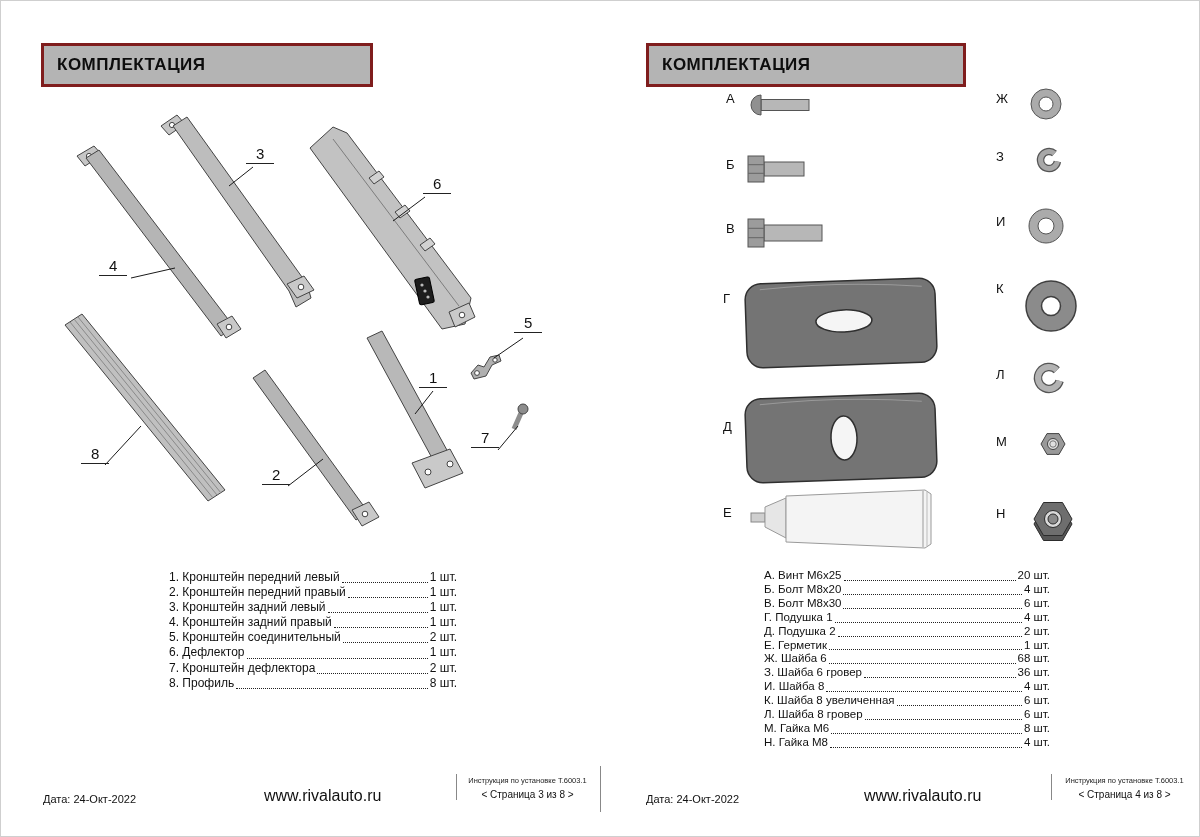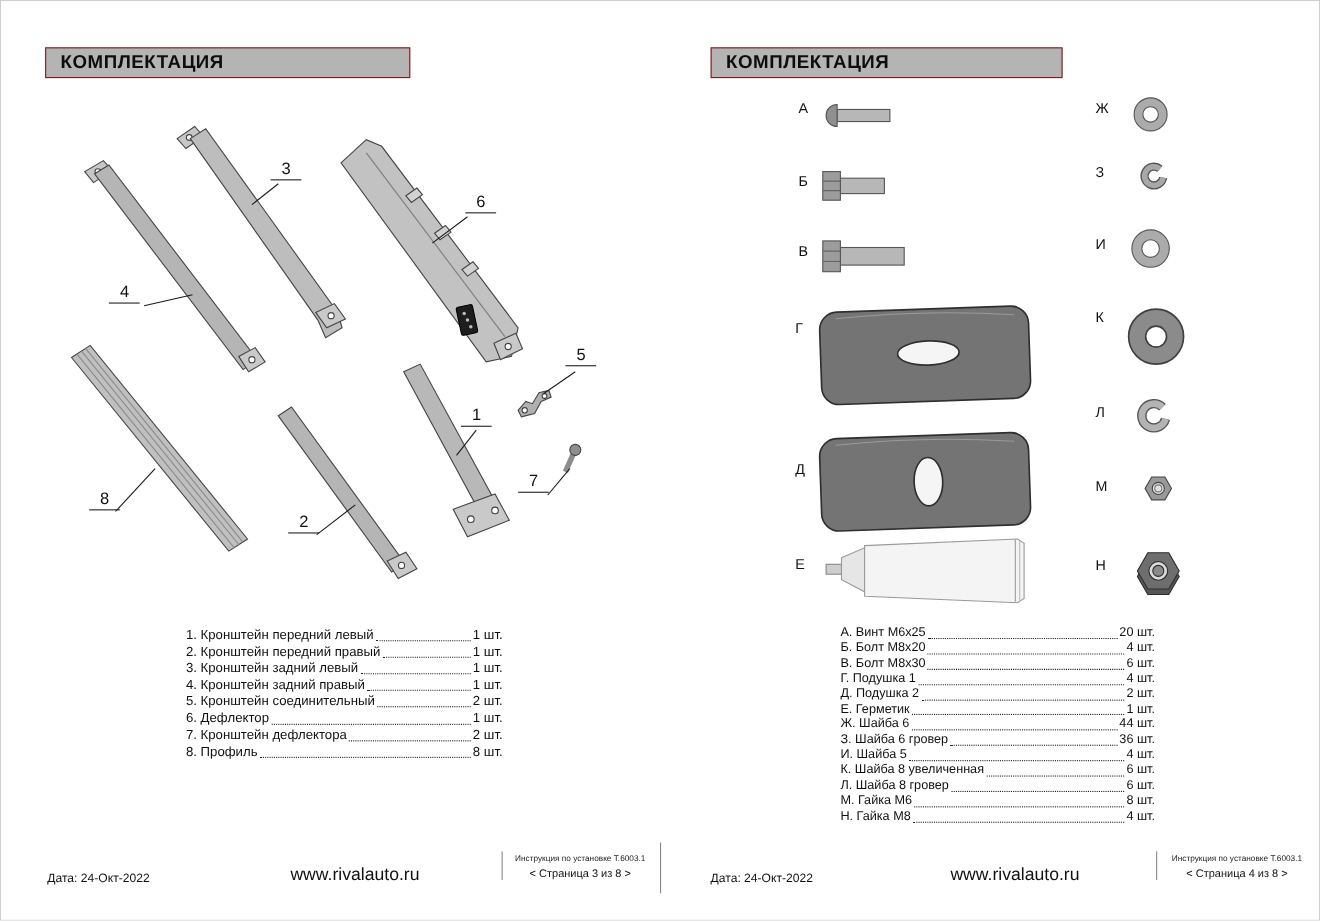--- a/index.html
+++ b/index.html
@@ -3,21 +3,21 @@
 <meta charset="utf-8">
 <style>
   * { margin:0; padding:0; box-sizing:border-box; }
   html,body { background:#ffffff; }
   body { font-family:"Liberation Sans", sans-serif; color:#111; }
   #canvas { position:relative; width:1200px; height:837px; background:#fff; border:1px solid #cfcfcf; overflow:hidden; }
   .page { position:absolute; top:0; width:600px; height:837px; background:#fff; }
   #page3 { left:0; }
   #page4 { left:600px; }
 
-  .header-bar { position:absolute; top:42px; height:28px; background:#b4b4b4; border:1px solid #7f1d1d;
+  .header-bar { position:absolute; top:42px; height:44px; background:#b4b4b4; border:3px solid #7f1d1d;
                 display:flex; align-items:center; padding-left:13px; }
   .header-bar span { font-size:17px; font-weight:bold; letter-spacing:.5px; color:#0d0d0d; }
   #page3 .header-bar { left:40px; width:332px; }
   #page4 .header-bar { left:45px; width:320px; }
 
   .diagram { position:absolute; left:0; top:85px; }
 
   .callout { position:absolute; font-size:15px; line-height:17px; color:#111;
              padding:0 10px 1px 10px; border-bottom:1px solid #222; }
 
@@ -318,29 +318,29 @@
           <span class="pqty">2 шт.</span>
         </div>
       <div class="part-row">
           <span class="pname">Е. Герметик</span>
           <span class="leader"></span>
           <span class="pqty">1 шт.</span>
         </div>
       <div class="part-row">
           <span class="pname">Ж. Шайба 6</span>
           <span class="leader"></span>
-          <span class="pqty">44 шт.</span>
+          <span class="pqty">68 шт.</span>
         </div>
       <div class="part-row">
           <span class="pname">З. Шайба 6 гровер</span>
           <span class="leader"></span>
           <span class="pqty">36 шт.</span>
         </div>
       <div class="part-row">
-          <span class="pname">И. Шайба 5</span>
+          <span class="pname">И. Шайба 8</span>
           <span class="leader"></span>
           <span class="pqty">4 шт.</span>
         </div>
       <div class="part-row">
           <span class="pname">К. Шайба 8 увеличенная</span>
           <span class="leader"></span>
           <span class="pqty">6 шт.</span>
         </div>
       <div class="part-row">
           <span class="pname">Л. Шайба 8 гровер</span>

